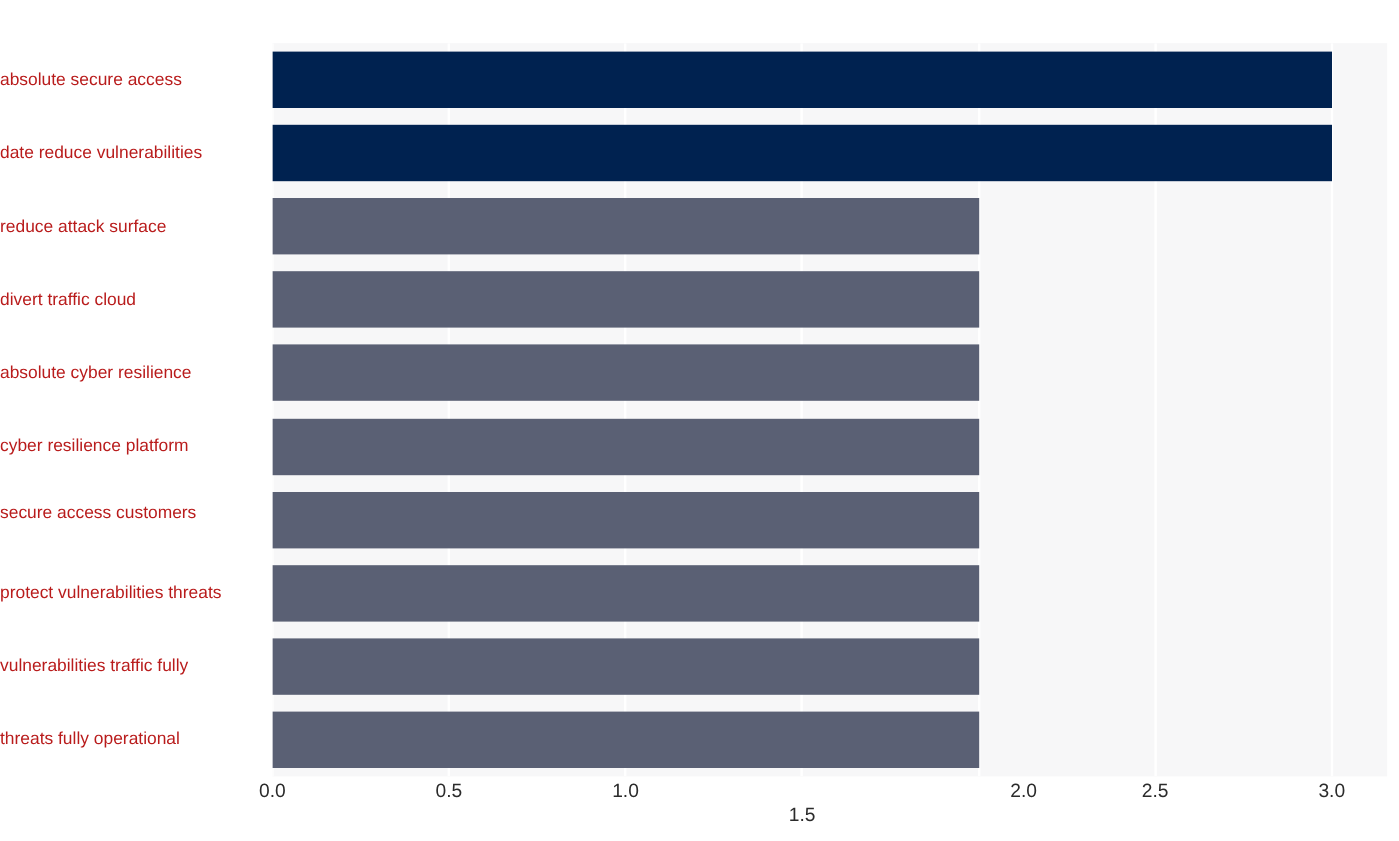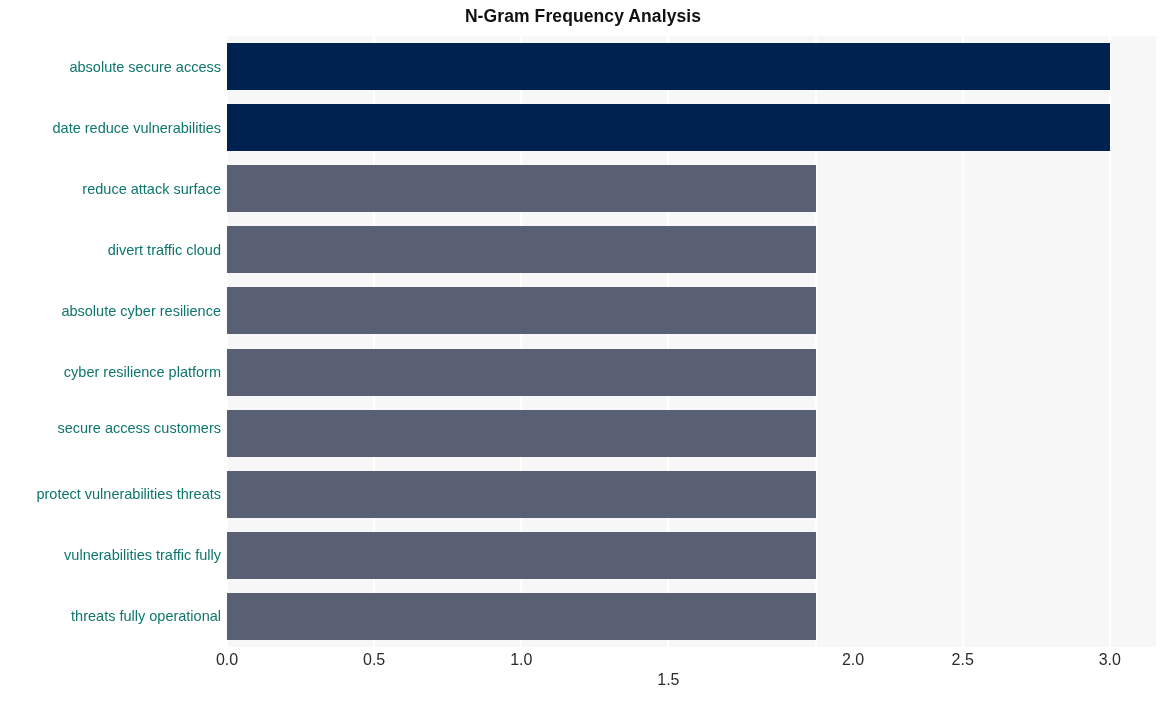--- a/index.html
+++ b/index.html
@@ -75,23 +75,23 @@
     left: 0;
     top: 36px;
     width: 221px;
     height: 611px;
   }
 
   .ylabel {
     position: absolute;
     right: 0;
     width: 221px;
-    text-align: right;
+    text-align: left;
     font-size: 14.5px;
-    color: #0f766e;
+    color: #b91c1c;
     white-space: nowrap;
     line-height: 1;
   }
 
   
   .xtick {
     position: absolute;
     top: 652px;
     font-size: 16px;
     color: #2b2b2b;
@@ -111,21 +111,20 @@
     color: #2b2b2b;
     white-space: nowrap;
     line-height: 1;
   }
 </style>
 </head>
 <body>
 
 <div id="chart-root">
 
-  <div class="chart-title">N-Gram Frequency Analysis</div>
 
   <div class="plot-area">
     <div class="gridlines">
         <div class="gridline-v" style="left: -1px;"></div>
         <div class="gridline-v" style="left: 146.133px;"></div>
         <div class="gridline-v" style="left: 293.267px;"></div>
         <div class="gridline-v" style="left: 440.4px;"></div>
         <div class="gridline-v" style="left: 587.533px;"></div>
         <div class="gridline-v" style="left: 734.667px;"></div>
         <div class="gridline-v" style="left: 881.8px;"></div>

